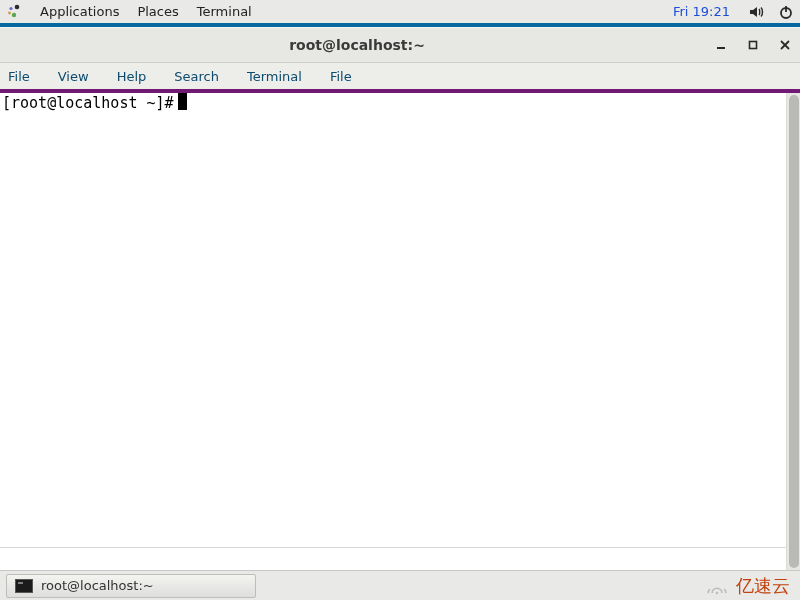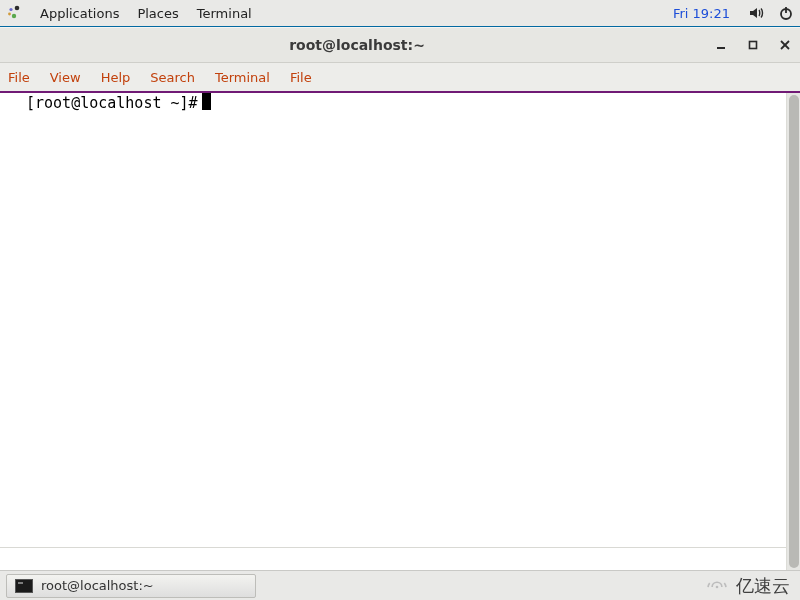--- a/index.html
+++ b/index.html
@@ -10,21 +10,21 @@
     font-size: 13px;
     background: #fff;
     overflow: hidden;
     color: #232323;
   }
 
   
   .top-panel {
     height: 27px;
     background: #e9e9e7;
-    border-bottom: 1px solid #0369a1;
+    border-bottom: 4px solid #0369a1;
     display: flex;
     align-items: center;
     padding: 0 6px;
   }
   .top-panel .left { display: flex; align-items: center; gap: 18px; }
   .top-panel .right { margin-left: auto; display: flex; align-items: center; gap: 14px; }
   .top-panel .menu-item { cursor: default; color: #222; }
   .top-panel .clock { color: #1d4ed8; margin-right: 4px; }
   .panel-logo {
     width: 16px; height: 16px; display:inline-block; position:relative;
@@ -56,46 +56,46 @@
     width: 14px; height: 14px;
     display: inline-flex; align-items:center; justify-content:center;
     color: #2a2a2a; cursor: default;
   }
   .win-btn svg { width: 12px; height: 12px; }
 
   
   .menubar {
     height: 30px;
     background: #ededea;
-    border-bottom: 2px solid #701a75;
+    border-bottom: 4px solid #701a75;
     display: flex;
     align-items: center;
     padding: 0 8px;
-    gap: 20px;
-    color: #c2410c;
+    gap: 28px;
+    color: #0c4a6e;
   }
   .menubar .menu { cursor: default; }
 
   
   .term-wrap {
     position: relative;
     height: 477px; 
     background: #ffffff;
     display: flex;
   }
   .terminal {
     flex: 1 1 auto;
     font-family: "DejaVu Sans Mono","Liberation Mono",monospace;
     font-size: 15px;
     color: #000;
     padding: 0 2px;
     white-space: pre;
     line-height: 19px;
   }
-  .prompt-line { display: inline; margin-left: 24px; }
+  .prompt-line { display: inline; }
   .cursor-block {
     display: inline-block;
     width: 9px;
     height: 17px;
     background: #000;
     vertical-align: -2px;
     margin-left: 4px;
   }
   .scrollbar {
     width: 14px;
@@ -143,22 +143,22 @@
     background: #1b1b1b; border: 1px solid #555;
     position: relative;
   }
   .task-icon::after {
     content:""; position:absolute; left:2px; top:2px; width:5px; height:2px; background:#7e7e7e;
   }
 
   
   .watermark {
     margin-left: auto;
-    display: flex; align-items:flex-start; gap:6px;
-    color: #404040; font-size: 18px; font-weight:500;
+    display: flex; align-items:flex-end; gap:6px;
+    color: #c2410c; font-size: 18px; font-weight:500;
     padding-right: 4px;
   }
   .watermark svg { width: 26px; height: 18px; }
 </style>
 </head>
 <body>
 
 <div class="top-panel">
   <div class="left">
     <span class="panel-logo">

